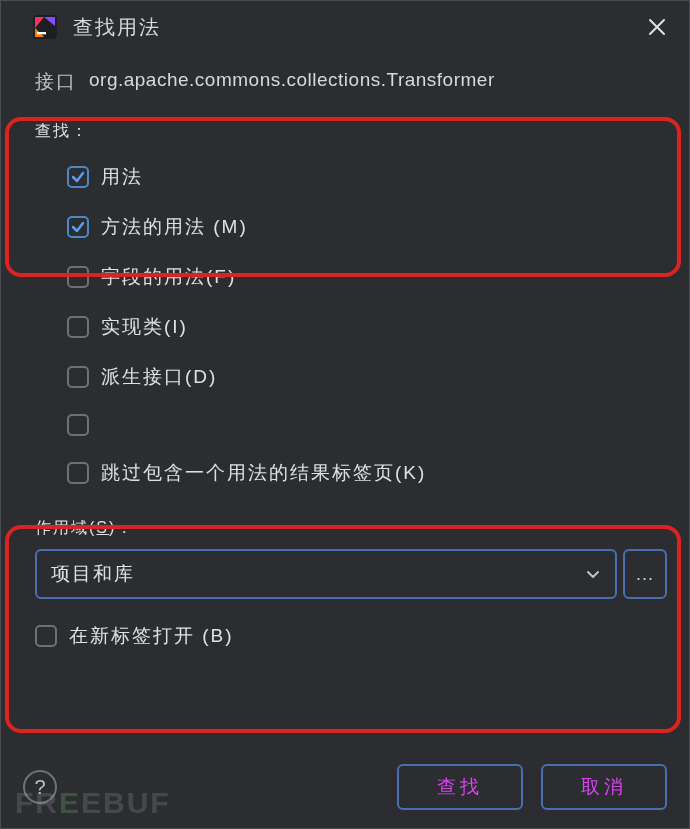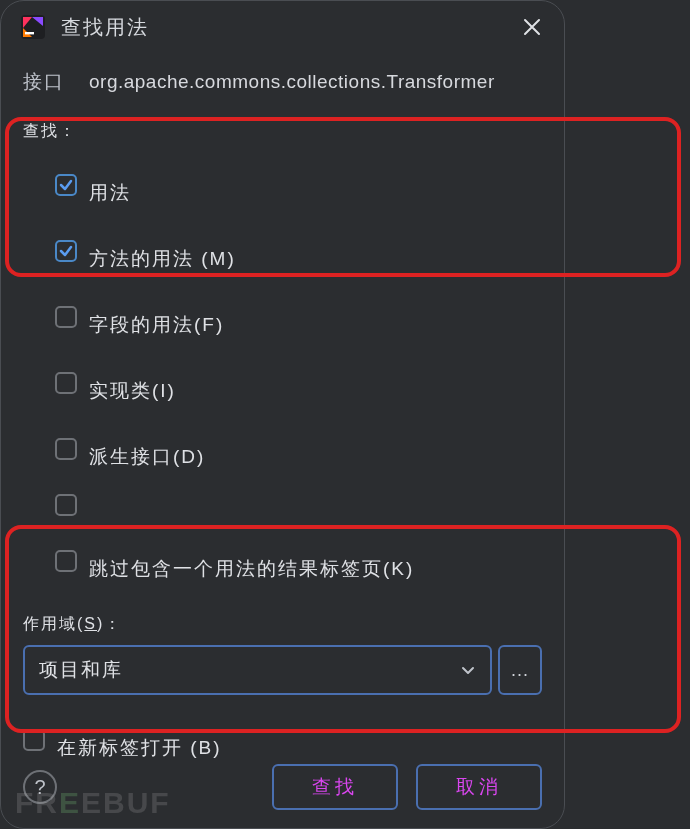--- a/index.html
+++ b/index.html
@@ -7,26 +7,27 @@
     width: 690px;
     height: 829px;
     background: #2b2d30;
     font-family: "Segoe UI", "Microsoft YaHei", sans-serif;
     color: #dfe1e5;
     font-size: 18px;
     overflow: hidden;
     position: relative;
   }
   .dialog {
-    width: 565px;
+    width: 690px;
     height: 829px;
     background: #2b2d30;
     border: 1px solid #4a4d52;
-    border-radius: 24px;
+    border-radius: 0;
     position: relative;
+    padding-left: 12px;
   }
   .titlebar {
     display: flex;
     align-items: center;
     padding: 12px 18px;
     gap: 14px;
   }
   .app-icon {
     width: 28px;
     height: 28px;
@@ -47,22 +48,22 @@
     align-items: center;
     justify-content: center;
     cursor: pointer;
     color: #dfe1e5;
   }
   .content {
     padding: 8px 22px 0 22px;
   }
   .target-row {
     display: flex;
-    gap: 24px;
-    align-items: center;
+    gap: 12px;
+    align-items: flex-start;
     margin-bottom: 18px;
     padding: 8px 0;
   }
   .target-label {
     color: #bdc1c9;
     font-size: 19px;
     letter-spacing: 2px;
   }
   .target-class {
     font-family: Liberation Sans, sans-serif;
@@ -109,21 +110,20 @@
   .checkbox.checked {
     border-color: #4a88c7;
     background: transparent;
   }
   .checkbox.checked svg { display: block; }
   .checkbox svg { display: none; }
   .check-label {
     font-size: 19px;
     letter-spacing: 2px;
     color: #dfe1e5;
-    margin-top: 16px;
   }
   .scope-row {
     margin-top: 20px;
   }
   .scope-input-row {
     display: flex;
     gap: 6px;
     margin-top: 4px;
     align-items: stretch;
   }

